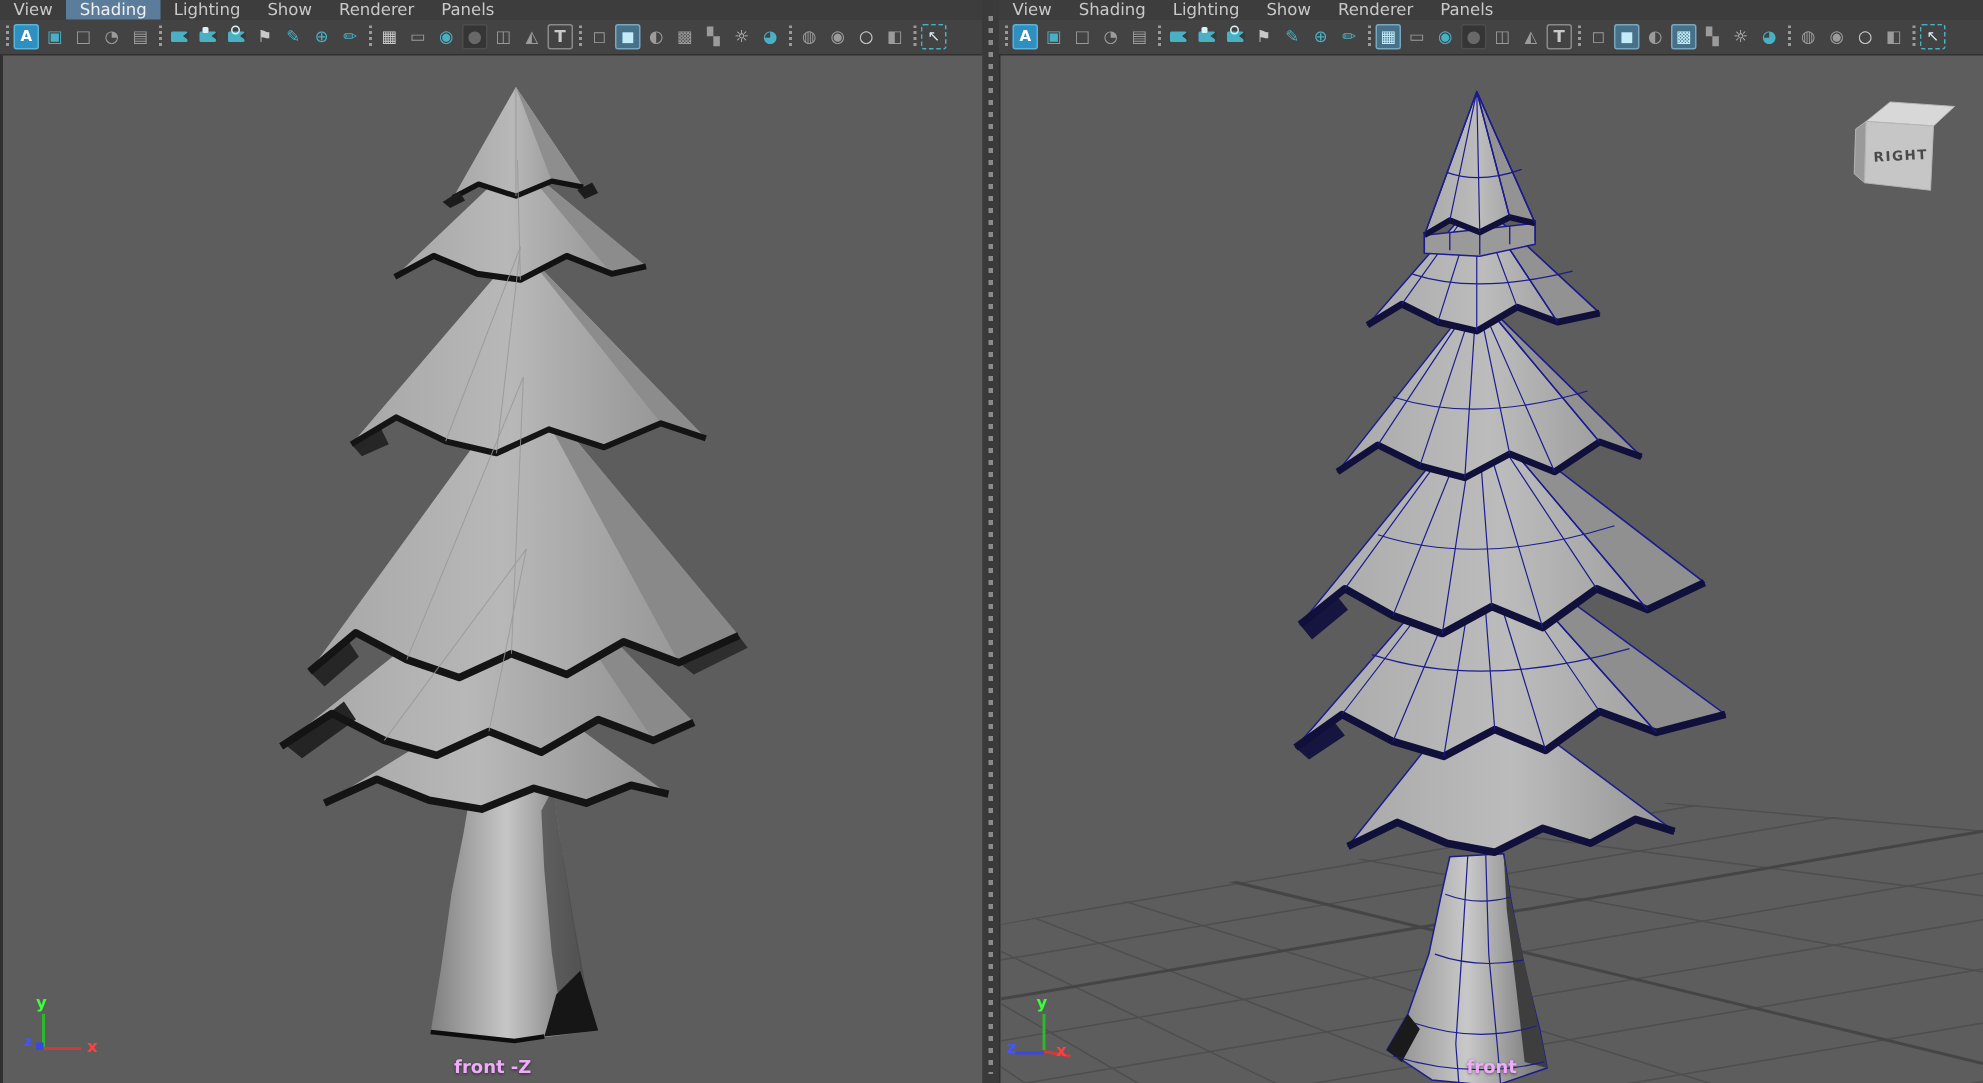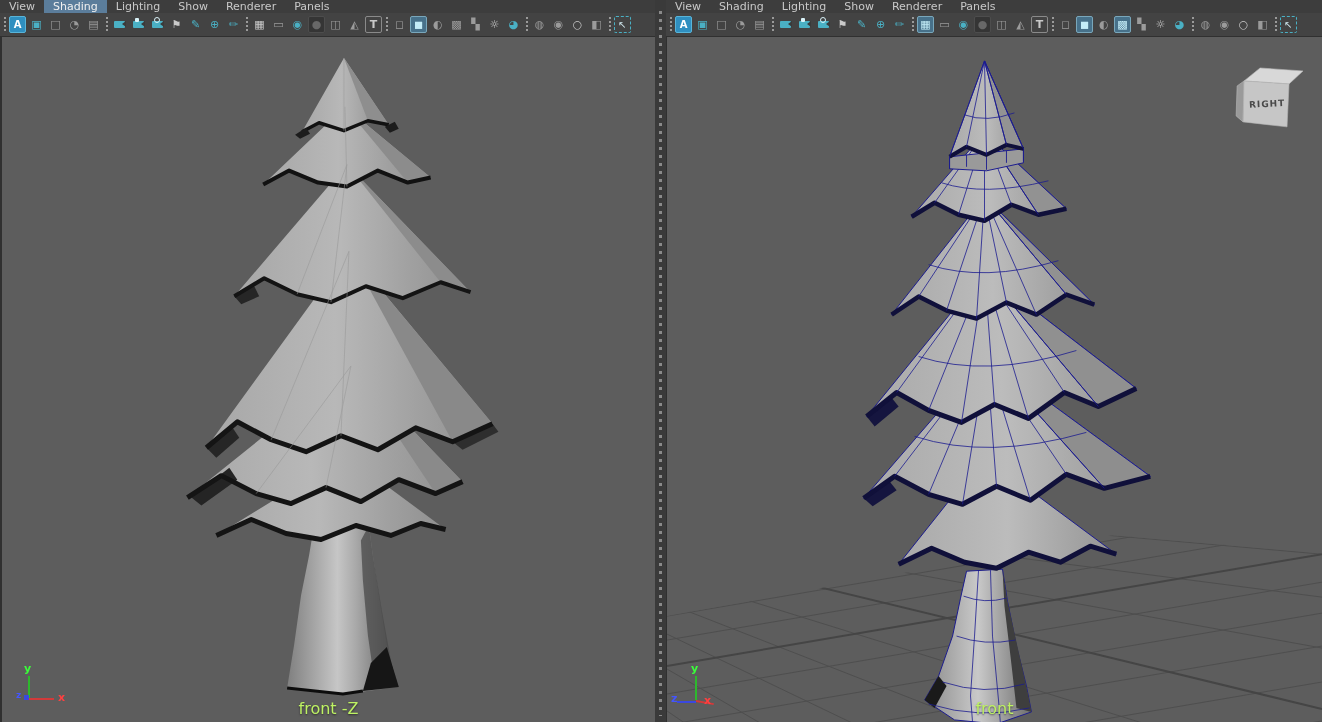--- a/index.html
+++ b/index.html
@@ -46,21 +46,21 @@
   .cam-shape.lock::after { content:""; position:absolute; left:2px; top:-3px; width:4px;
              height:4px; background:#d9f2f8; border-radius:1px; }
   .cam-shape.gear::after { content:""; position:absolute; left:2px; top:-4px; width:4px;
              height:4px; border:1.5px solid #d9f2f8; border-radius:50%; }
 
   
   .viewport { position:relative; height:686px; background:#5d5d5d;
               border-left:2px solid #303030; border-top:1px solid #303030; overflow:hidden; }
   .panel.right .viewport { border-left:1px solid #303030; }
   .vp-label { position:absolute; bottom:4px; left:0; right:0; text-align:center;
-              font-size:16px; font-weight:normal; color:#bef264;
+              font-size:12px; font-weight:bold; color:#f0abfc;
               text-shadow:0 1px 2px rgba(0,0,0,.55); }
   svg.scene { position:absolute; inset:0; }
 
   
   .triad { position:absolute; left:14px; bottom:10px; width:62px; height:48px; font-size:11px;
            font-weight:bold; }
   .triad .lbl { position:absolute; }
   .triad .ln  { position:absolute; }
 
   

